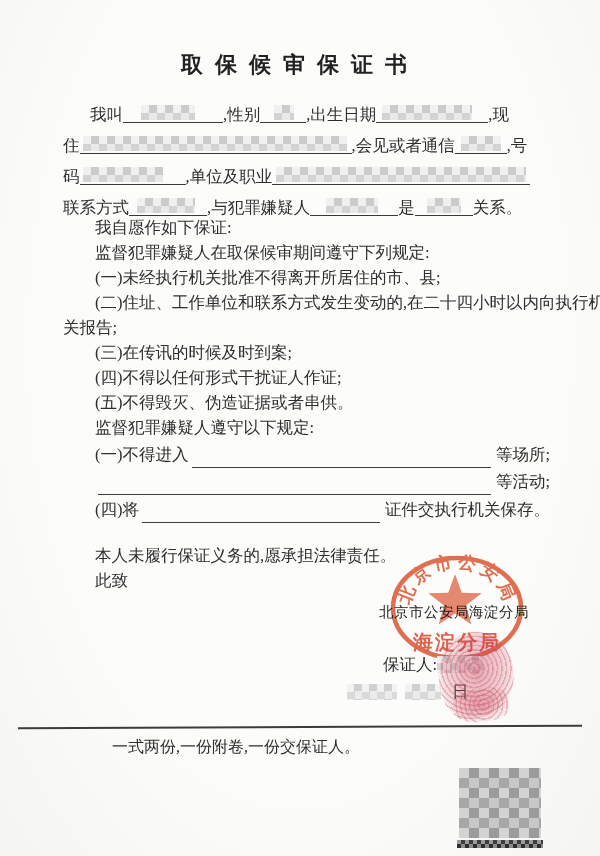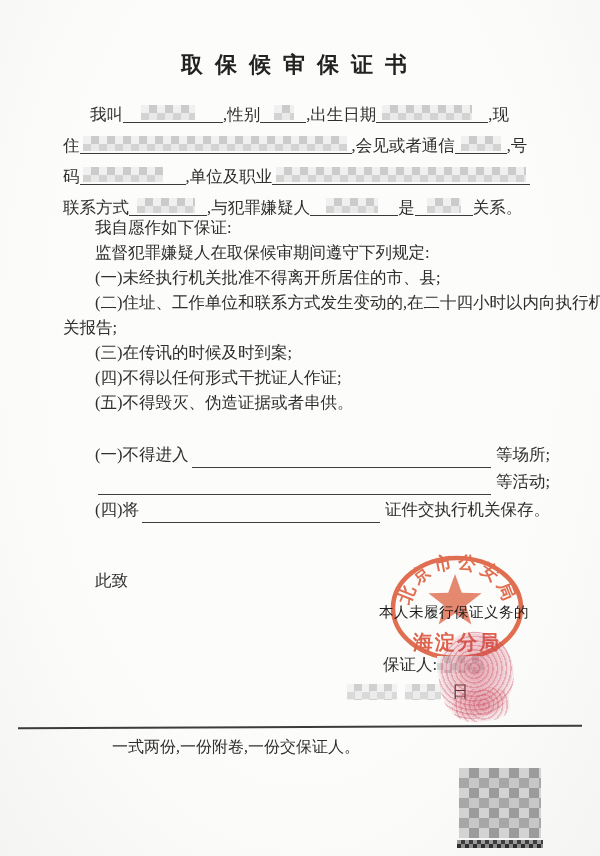--- a/index.html
+++ b/index.html
@@ -111,54 +111,56 @@
 
   <div class="abs pledge">
     <div class="pl ind">我自愿作如下保证:</div>
     <div class="pl ind">监督犯罪嫌疑人在取保候审期间遵守下列规定:</div>
     <div class="pl ind">(一)未经执行机关批准不得离开所居住的市、县;</div>
     <div class="pl ind">(二)住址、工作单位和联系方式发生变动的,在二十四小时以内向执行机</div>
     <div class="pl">关报告;</div>
     <div class="pl ind">(三)在传讯的时候及时到案;</div>
     <div class="pl ind">(四)不得以任何形式干扰证人作证;</div>
     <div class="pl ind">(五)不得毁灭、伪造证据或者串供。</div>
+    <div class="pl ind">监督犯罪嫌疑人遵守以下规定:</div>
   </div>
 
   <div class="abs rules2">
     <div class="r2">
       <span>(一)不得进入</span>
         <span class="fill"></span>
         <span>等场所;</span>
     </div>
     <div class="r2">
         <span class="fill"></span>
         <span>等活动;</span>
     </div>
     <div class="r2">
       <span>(四)将</span>
         <span class="fill"></span>
         <span>证件交执行机关保存。</span>
     </div>
   </div>
 
+  <div class="abs liability">本人未履行保证义务的,愿承担法律责任。</div>
   <div class="abs salute">此致</div>
 
   <svg class="abs stamp-svg" width="156" height="126" viewBox="0 0 156 126">
     <g opacity="0.88">
       <ellipse cx="75" cy="58" rx="64" ry="50" fill="none" stroke="#dd5c3b" stroke-width="4.5"></ellipse>
       <path d="M73,24 L79.8,42.7 L99.6,43.35 L83.9,55.55 L89.4,74.6 L73,63.5 L56.6,74.6 L62.1,55.55 L46.4,43.35 L66.2,42.7 Z" fill="#dd5c3b" opacity="0.82"></path>
       <path id="stampArc" d="M 32.4,74.9 A 47,40 0 1 1 117.6,74.9" fill="none"></path>
       <text class="stamp-text" font-size="18" font-weight="bold" fill="#dd5c3b" letter-spacing="4">
         <textPath href="#stampArc" startOffset="50%" text-anchor="middle">北京市公安局</textPath>
       </text>
       <text class="stamp-text" x="75" y="99" font-size="20" font-weight="bold" fill="#d94f35" letter-spacing="2" text-anchor="middle">海淀分局</text>
     </g>
   </svg>
 
-  <div class="abs agency-printed">本人未履行保证义务的</div>
+  <div class="abs agency-printed">北京市公安局海淀分局</div>
 
   <div class="abs guarantor">
     <span>保证人:</span><span class="g-name"></span>
   </div>
 
   <div class="abs fingerprint"></div>
   <div class="abs fingerprint2"></div>
 
   <div class="abs date-row">
     <i class="dmz" style="left:0;width:50px;"></i>

